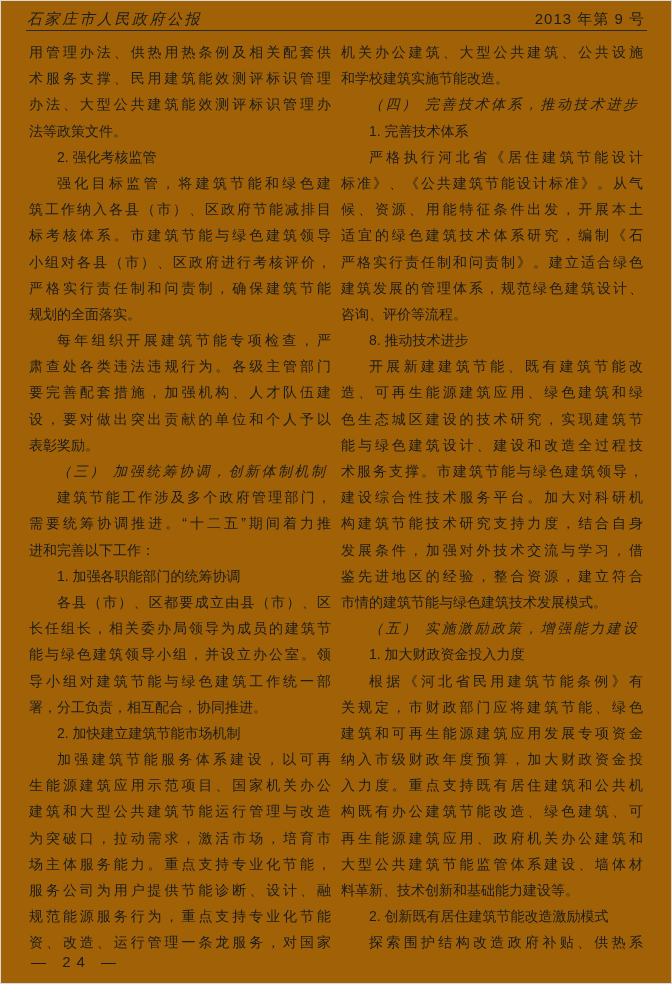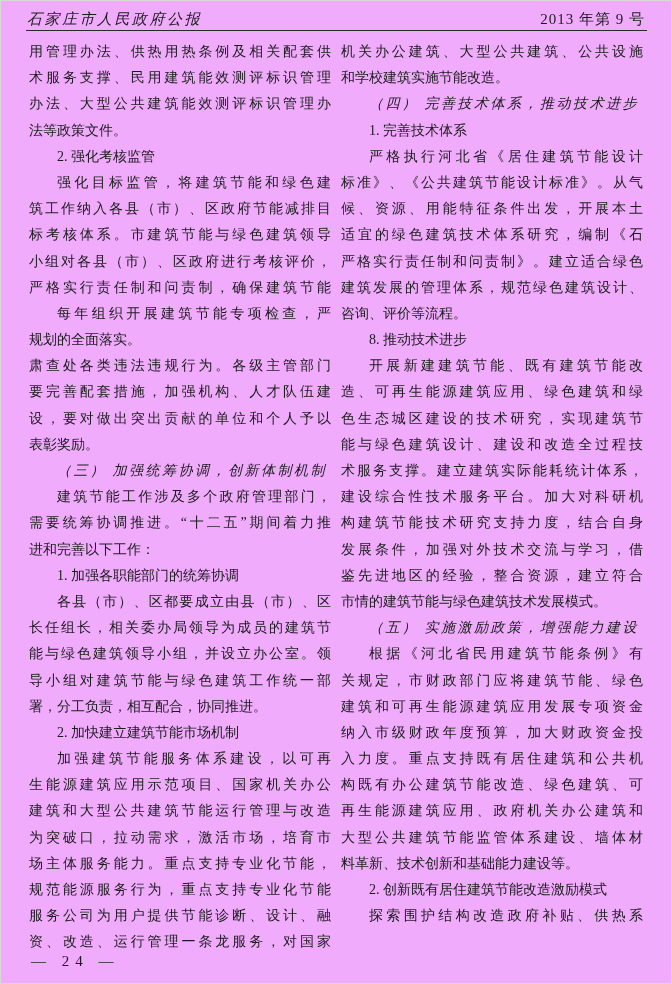--- a/index.html
+++ b/index.html
@@ -1,25 +1,25 @@
 <!DOCTYPE html>
 <html><head>
 <meta charset="utf-8">
 <style>
   html, body { margin: 0; padding: 0; background: #e8e8e6; }
   .page {
     position: relative;
     width: 672px;
     height: 984px;
     margin: 0 auto;
-    background: #f0abfc;
+    background: #a16207;
     box-sizing: border-box;
     border: 1px solid #d8d8d4;
     color: #1c1c1c;
-    font-family: Liberation Serif, serif;
+    font-family: Liberation Sans, sans-serif;
     overflow: hidden;
   }
   
   .running-head {
     position: absolute;
     left: 26px; right: 26px; top: 6px;
     height: 22px;
     display: flex;
     justify-content: space-between;
     align-items: flex-end;
@@ -96,70 +96,71 @@
         <div class="line c">用管理办法、供热用热条例及相关配套供</div>
         <div class="line c">术服务支撑、民用建筑能效测评标识管理</div>
         <div class="line c">办法、大型公共建筑能效测评标识管理办</div>
         <div class="line e">法等政策文件。</div>
         <div class="line n">2. 强化考核监管</div>
         <div class="line p">强化目标监管，将建筑节能和绿色建</div>
         <div class="line c">筑工作纳入各县（市）、区政府节能减排目</div>
         <div class="line c">标考核体系。市建筑节能与绿色建筑领导</div>
         <div class="line c">小组对各县（市）、区政府进行考核评价，</div>
         <div class="line c">严格实行责任制和问责制，确保建筑节能</div>
+        <div class="line e">规划的全面落实。</div>
         <div class="line p">每年组织开展建筑节能专项检查，严</div>
-        <div class="line e">规划的全面落实。</div>
         <div class="line c">肃查处各类违法违规行为。各级主管部门</div>
         <div class="line c">要完善配套措施，加强机构、人才队伍建</div>
         <div class="line c">设，要对做出突出贡献的单位和个人予以</div>
         <div class="line e">表彰奖励。</div>
         <div class="line h">（三） 加强统筹协调，创新体制机制</div>
         <div class="line p">建筑节能工作涉及多个政府管理部门，</div>
         <div class="line c">需要统筹协调推进。“十二五”期间着力推</div>
         <div class="line e">进和完善以下工作：</div>
         <div class="line n">1. 加强各职能部门的统筹协调</div>
         <div class="line p">各县（市）、区都要成立由县（市）、区</div>
         <div class="line c">长任组长，相关委办局领导为成员的建筑节</div>
         <div class="line c">能与绿色建筑领导小组，并设立办公室。领</div>
         <div class="line c">导小组对建筑节能与绿色建筑工作统一部</div>
         <div class="line e">署，分工负责，相互配合，协同推进。</div>
         <div class="line n">2. 加快建立建筑节能市场机制</div>
         <div class="line p">加强建筑节能服务体系建设，以可再</div>
         <div class="line c">生能源建筑应用示范项目、国家机关办公</div>
         <div class="line c">建筑和大型公共建筑节能运行管理与改造</div>
         <div class="line c">为突破口，拉动需求，激活市场，培育市</div>
         <div class="line c">场主体服务能力。重点支持专业化节能，</div>
+        <div class="line c">服务公司为用户提供节能诊断、设计、融</div>
         <div class="line c">规范能源服务行为，重点支持专业化节能</div>
-        <div class="line c">服务公司为用户提供节能诊断、设计、融</div>
         <div class="line c">资、改造、运行管理一条龙服务，对国家</div>
       </div>
     <div class="col">
         <div class="line c">机关办公建筑、大型公共建筑、公共设施</div>
         <div class="line e">和学校建筑实施节能改造。</div>
         <div class="line h">（四） 完善技术体系，推动技术进步</div>
         <div class="line n">1. 完善技术体系</div>
         <div class="line p">严格执行河北省《居住建筑节能设计</div>
         <div class="line c">标准》、《公共建筑节能设计标准》。从气</div>
         <div class="line c">候、资源、用能特征条件出发，开展本土</div>
         <div class="line c">适宜的绿色建筑技术体系研究，编制《石</div>
         <div class="line c">严格实行责任制和问责制》。建立适合绿色</div>
         <div class="line c">建筑发展的管理体系，规范绿色建筑设计、</div>
         <div class="line e">咨询、评价等流程。</div>
         <div class="line n">8. 推动技术进步</div>
         <div class="line p">开展新建建筑节能、既有建筑节能改</div>
         <div class="line c">造、可再生能源建筑应用、绿色建筑和绿</div>
         <div class="line c">色生态城区建设的技术研究，实现建筑节</div>
         <div class="line c">能与绿色建筑设计、建设和改造全过程技</div>
-        <div class="line c">术服务支撑。建立建筑实际能耗统计体系，</div>
+        <div class="line c">术服务支撑。市建筑节能与绿色建筑领导，</div>
         <div class="line c">建设综合性技术服务平台。加大对科研机</div>
         <div class="line c">构建筑节能技术研究支持力度，结合自身</div>
         <div class="line c">发展条件，加强对外技术交流与学习，借</div>
         <div class="line c">鉴先进地区的经验，整合资源，建立符合</div>
         <div class="line e">市情的建筑节能与绿色建筑技术发展模式。</div>
         <div class="line h">（五） 实施激励政策，增强能力建设</div>
+        <div class="line n">1. 加大财政资金投入力度</div>
         <div class="line p">根据《河北省民用建筑节能条例》有</div>
         <div class="line c">关规定，市财政部门应将建筑节能、绿色</div>
         <div class="line c">建筑和可再生能源建筑应用发展专项资金</div>
         <div class="line c">纳入市级财政年度预算，加大财政资金投</div>
         <div class="line c">入力度。重点支持既有居住建筑和公共机</div>
         <div class="line c">构既有办公建筑节能改造、绿色建筑、可</div>
         <div class="line c">再生能源建筑应用、政府机关办公建筑和</div>
         <div class="line c">大型公共建筑节能监管体系建设、墙体材</div>
         <div class="line e">料革新、技术创新和基础能力建设等。</div>
         <div class="line n">2. 创新既有居住建筑节能改造激励模式</div>

